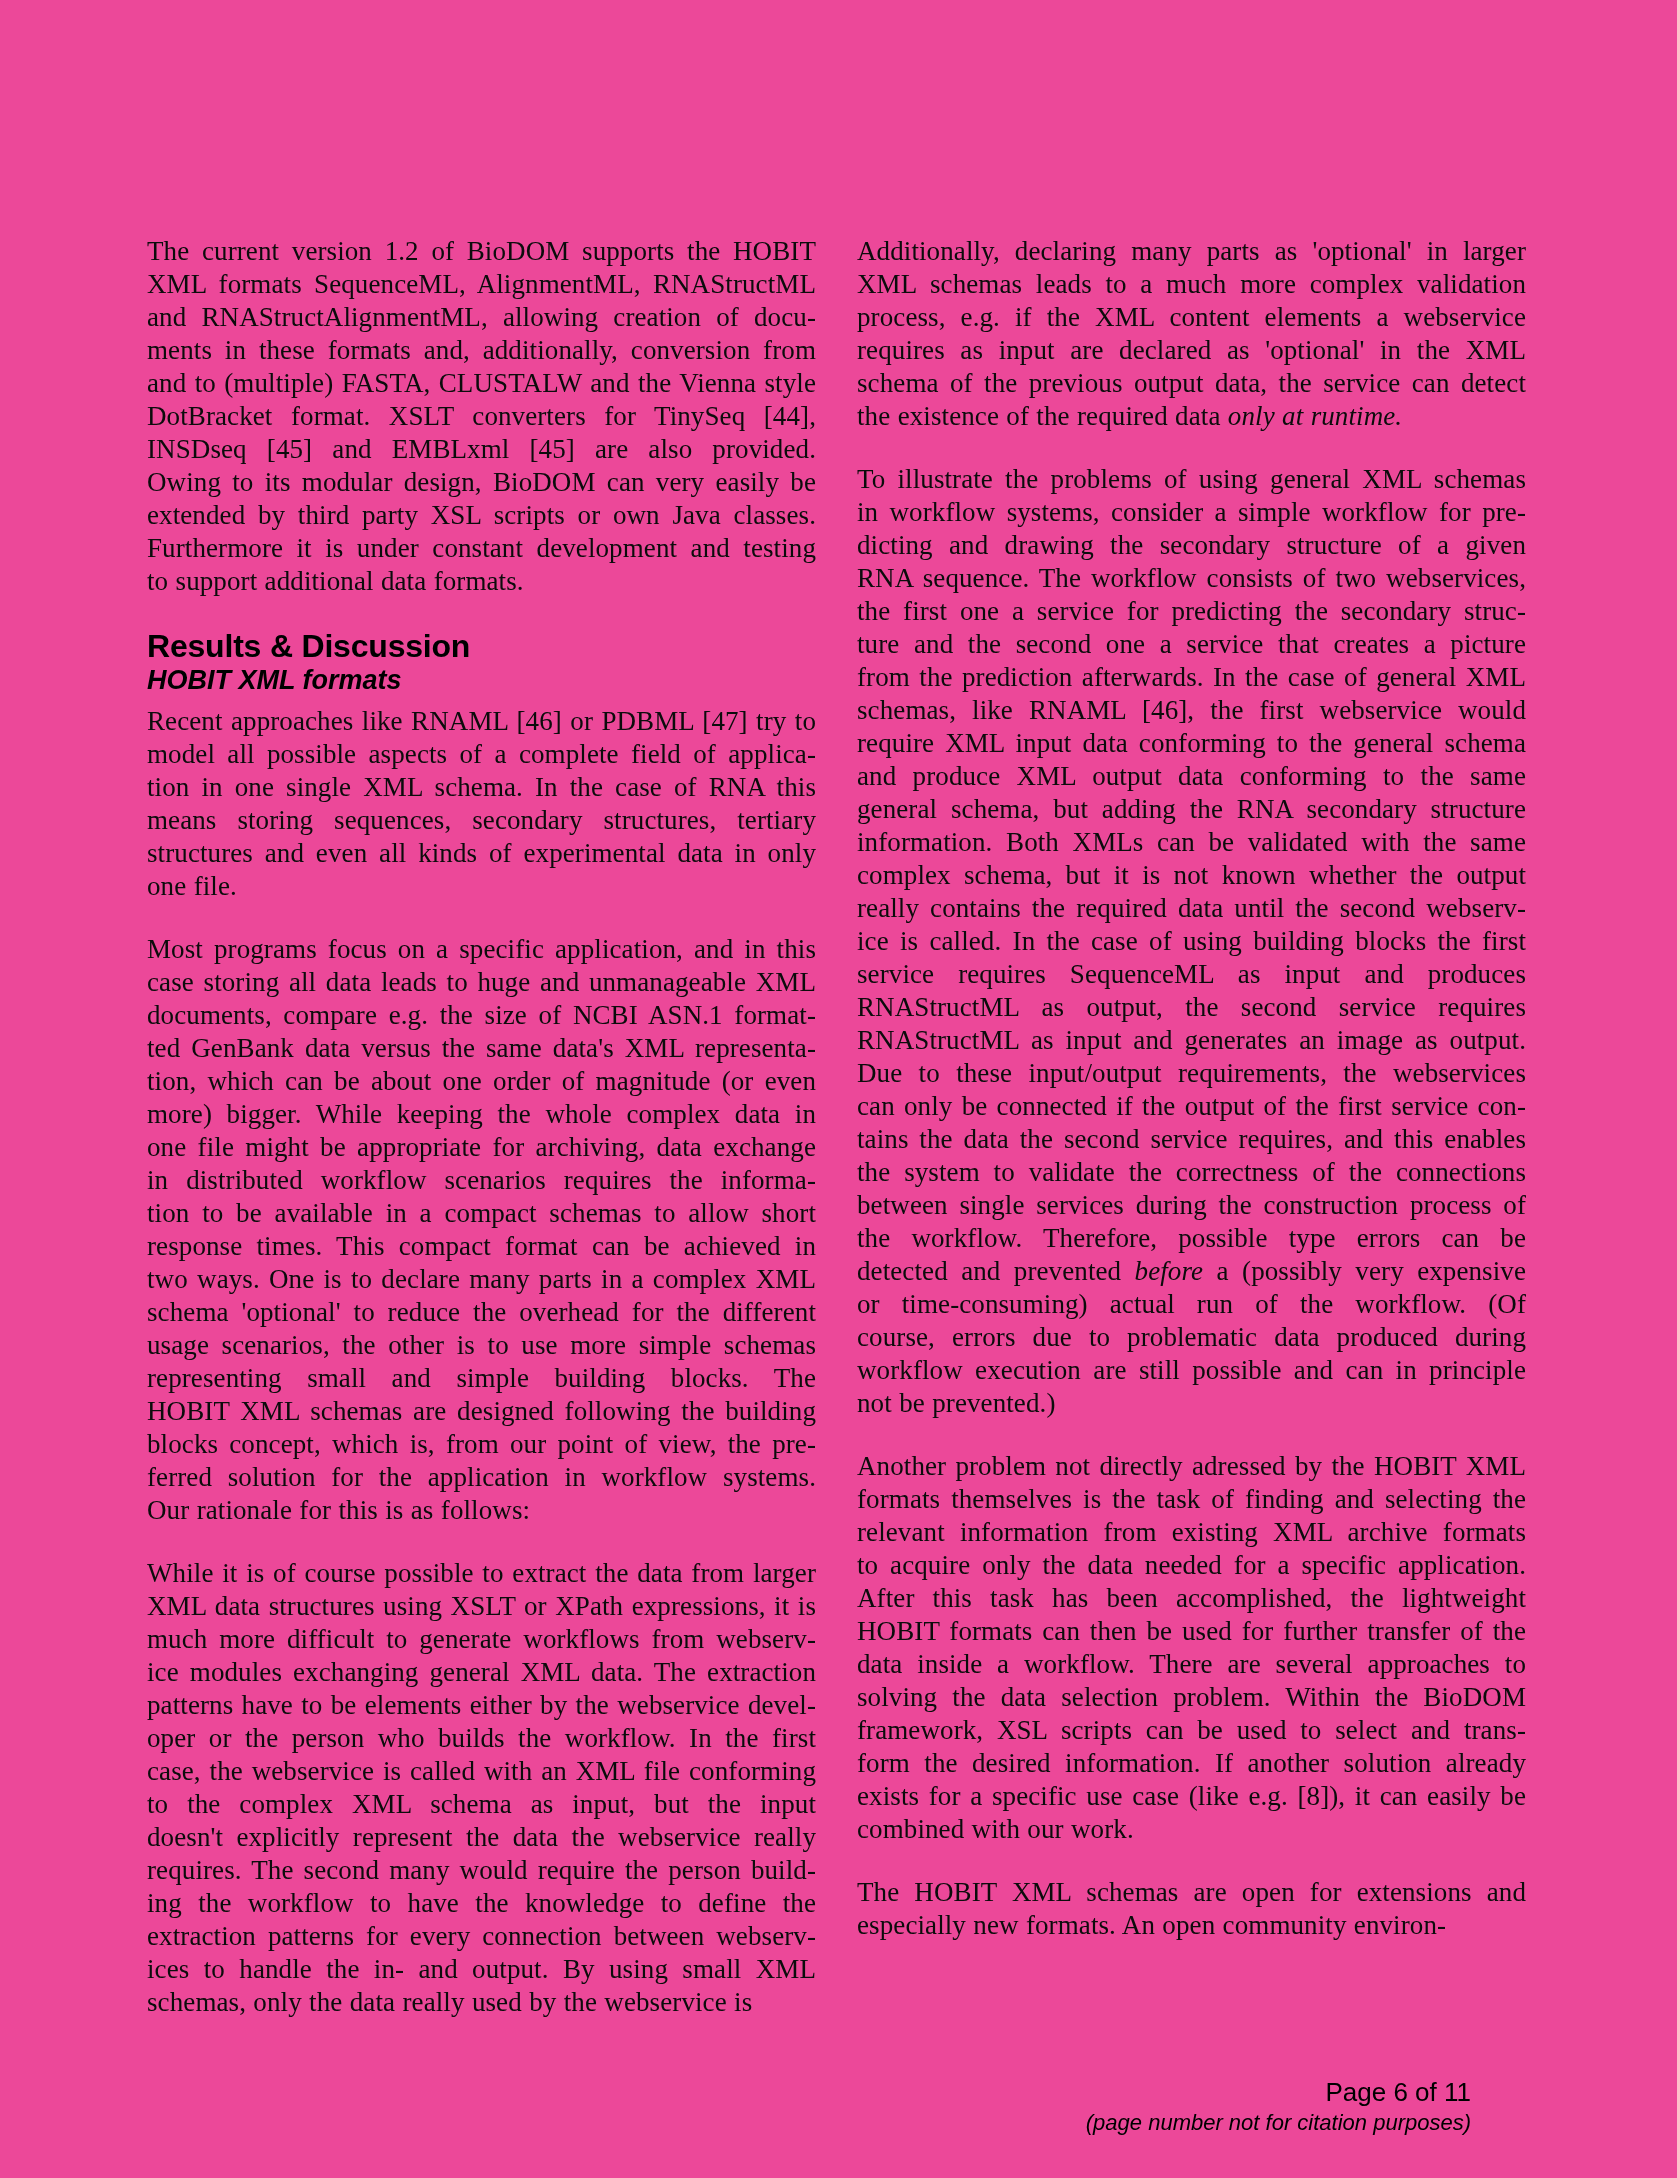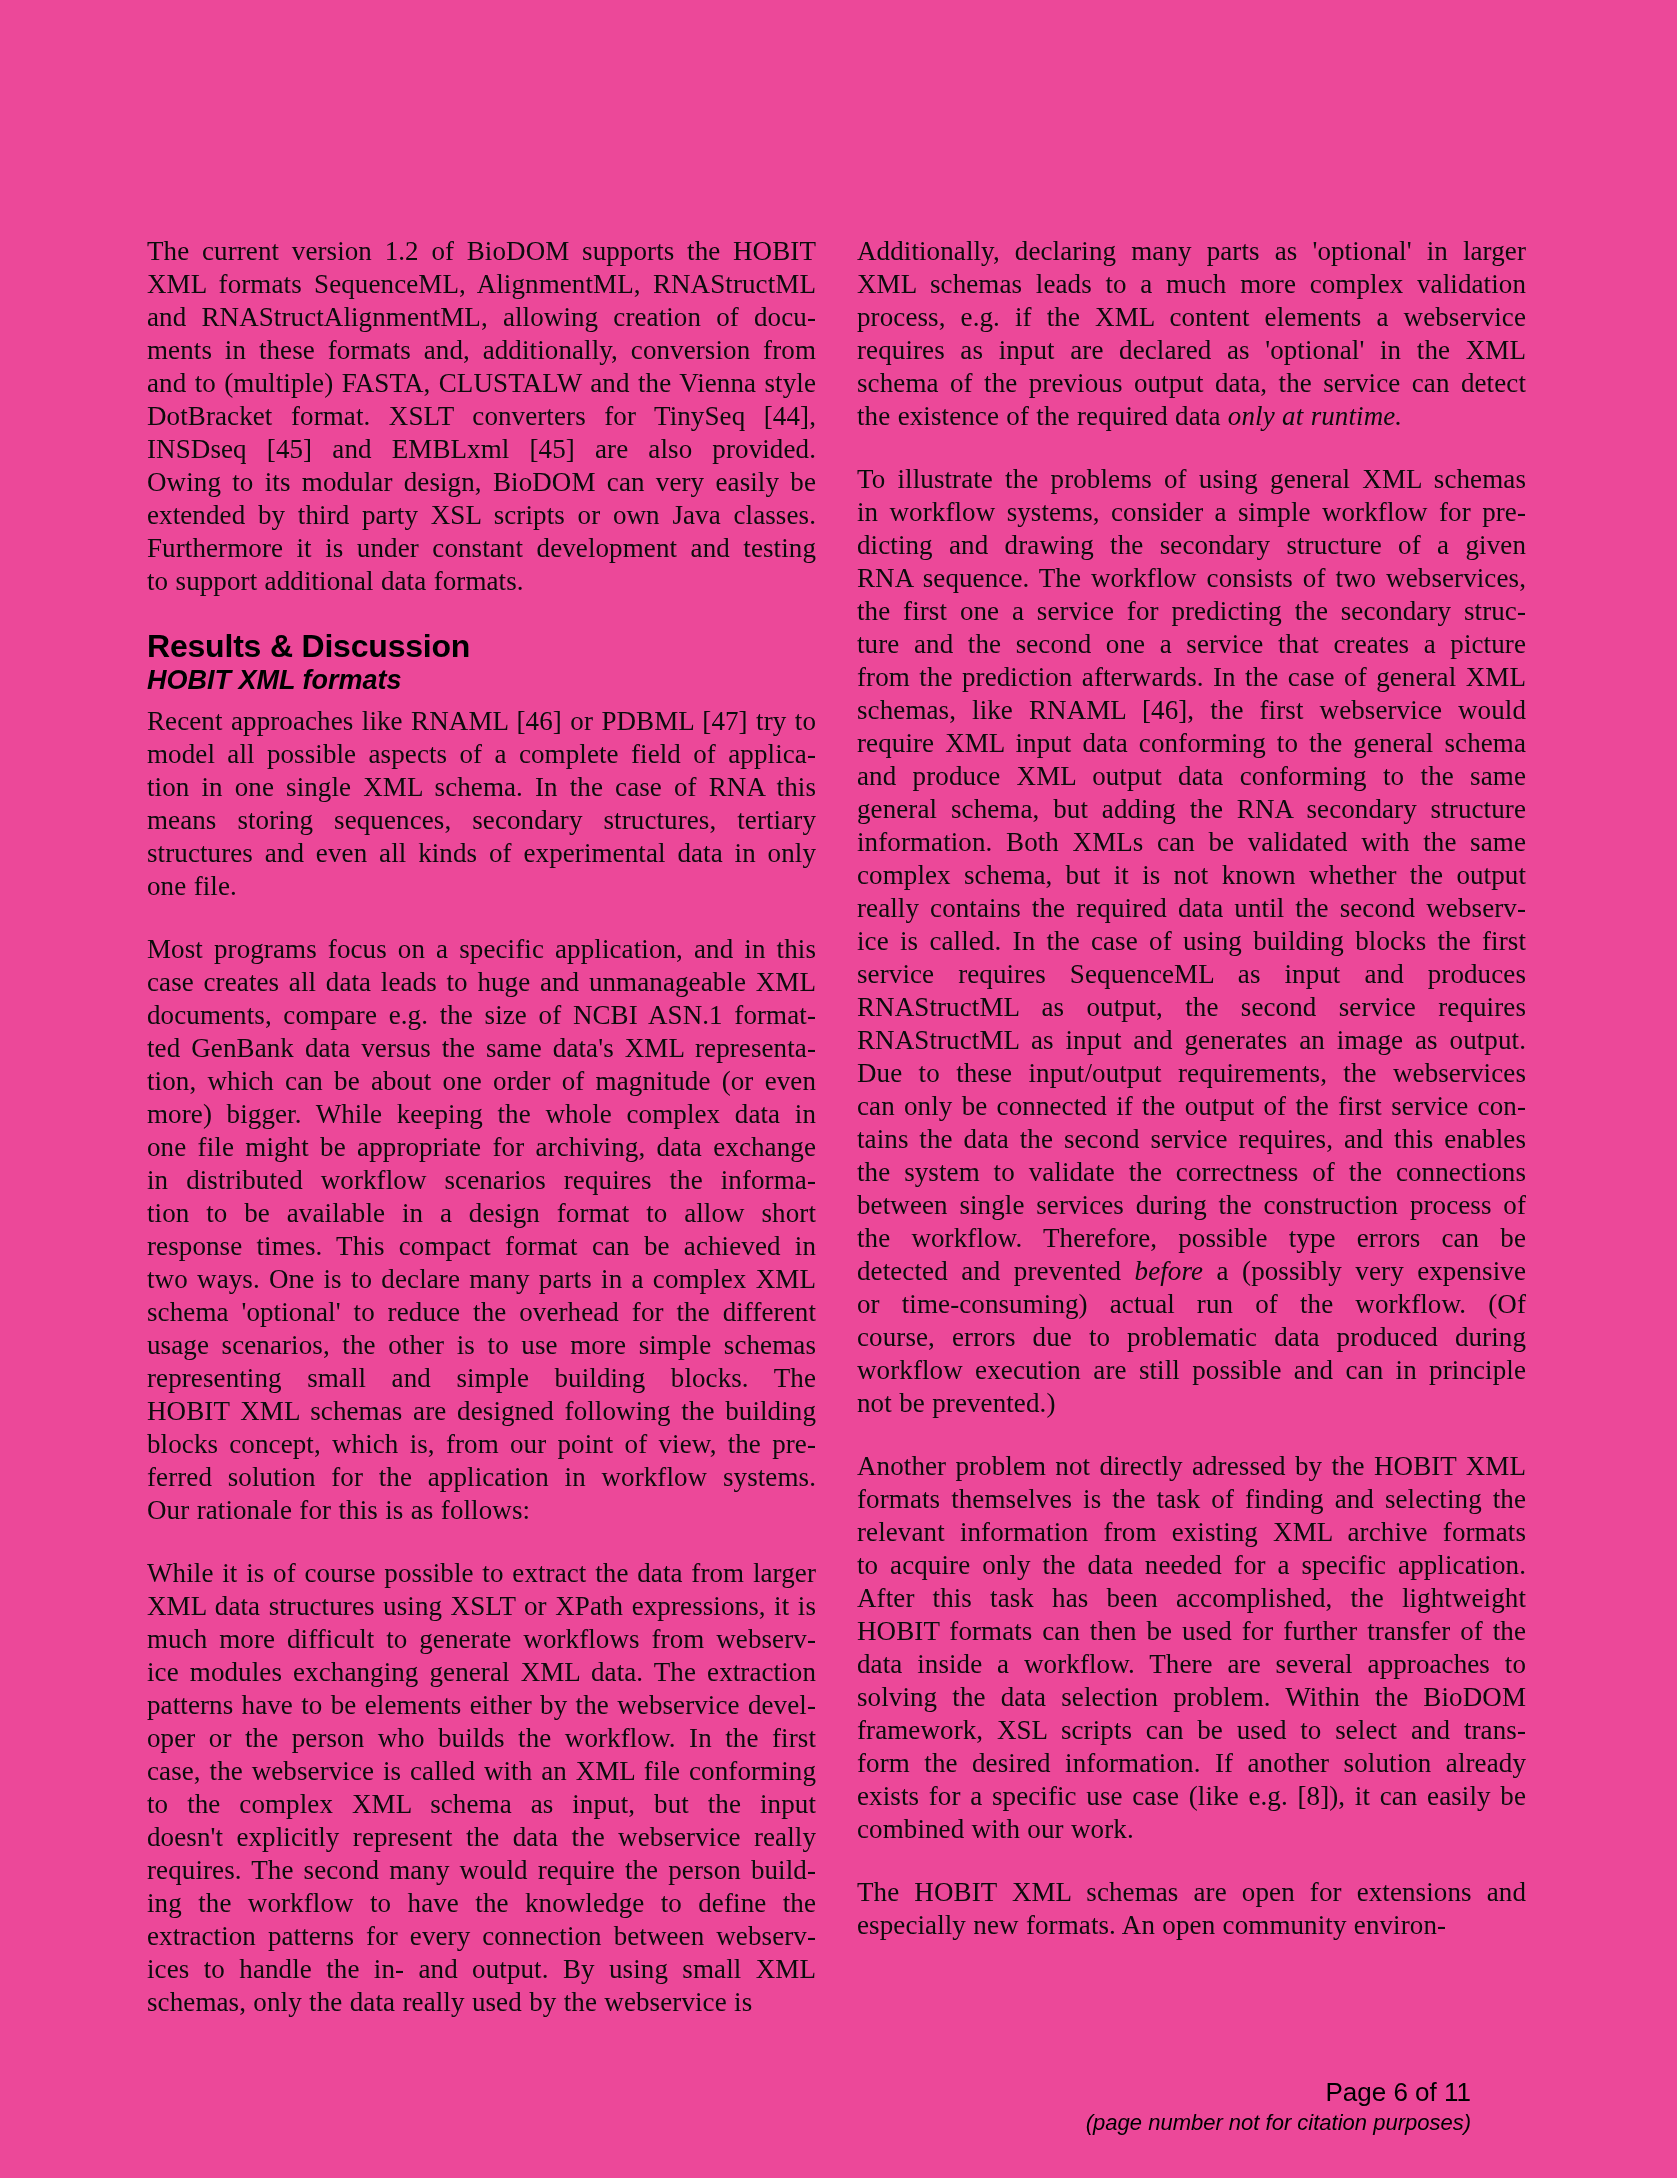--- a/index.html
+++ b/index.html
@@ -107,28 +107,28 @@
       <div class="para">
         <div class="line">Recent approaches like RNAML [46] or PDBML [47] try to</div>
         <div class="line">model all possible aspects of a complete field of applica-</div>
         <div class="line">tion in one single XML schema. In the case of RNA this</div>
         <div class="line">means storing sequences, secondary structures, tertiary</div>
         <div class="line">structures and even all kinds of experimental data in only</div>
         <div class="line para-end">one file.</div>
       </div>
       <div class="para">
         <div class="line">Most programs focus on a specific application, and in this</div>
-        <div class="line">case creates all data leads to huge and unmanageable XML</div>
+        <div class="line">case storing all data leads to huge and unmanageable XML</div>
         <div class="line">documents, compare e.g. the size of NCBI ASN.1 format-</div>
         <div class="line">ted GenBank data versus the same data's XML representa-</div>
         <div class="line">tion, which can be about one order of magnitude (or even</div>
         <div class="line">more) bigger. While keeping the whole complex data in</div>
         <div class="line">one file might be appropriate for archiving, data exchange</div>
         <div class="line">in distributed workflow scenarios requires the informa-</div>
-        <div class="line">tion to be available in a design format to allow short</div>
+        <div class="line">tion to be available in a compact schemas to allow short</div>
         <div class="line">response times. This compact format can be achieved in</div>
         <div class="line">two ways. One is to declare many parts in a complex XML</div>
         <div class="line">schema 'optional' to reduce the overhead for the different</div>
         <div class="line">usage scenarios, the other is to use more simple schemas</div>
         <div class="line">representing small and simple building blocks. The</div>
         <div class="line">HOBIT XML schemas are designed following the building</div>
         <div class="line">blocks concept, which is, from our point of view, the pre-</div>
         <div class="line">ferred solution for the application in workflow systems.</div>
         <div class="line para-end">Our rationale for this is as follows:</div>
       </div>

